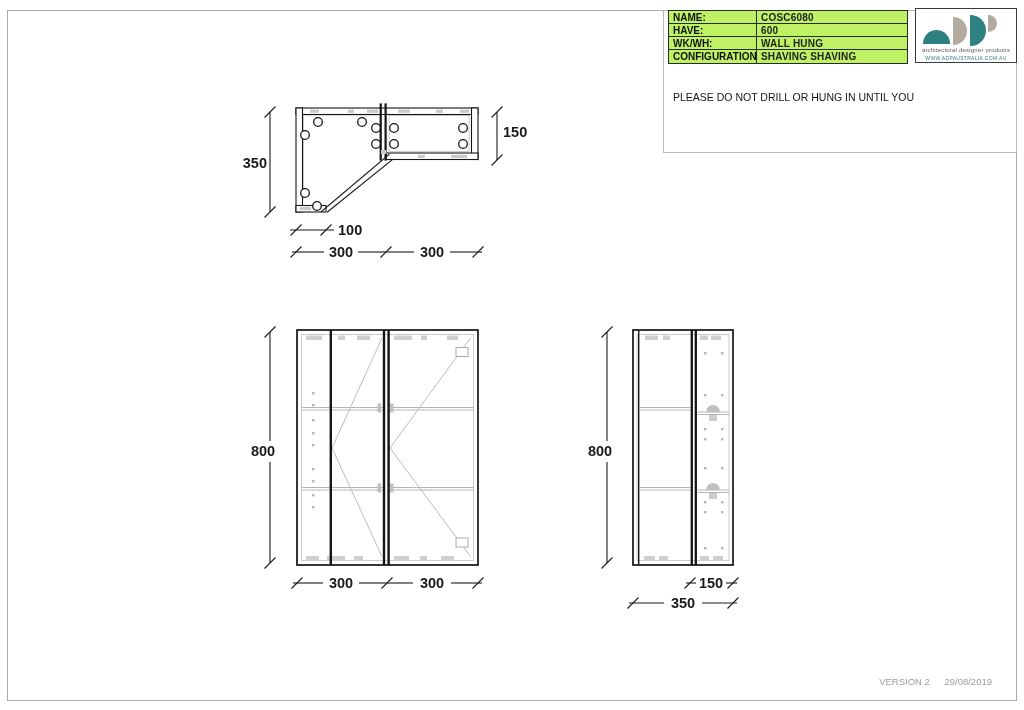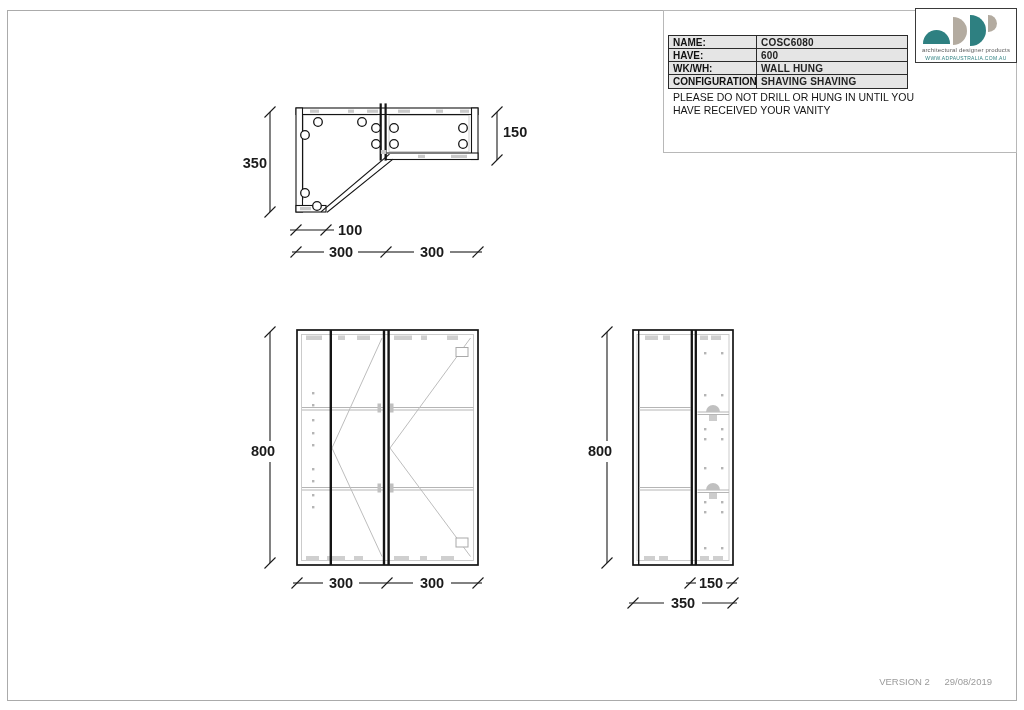--- a/index.html
+++ b/index.html
@@ -4,21 +4,21 @@
 <style>
   html,body{margin:0;padding:0;background:#fff;width:1024px;height:710px;overflow:hidden;
     font-family:"Liberation Sans",sans-serif;-webkit-font-smoothing:antialiased;}
   .abs{position:absolute;box-sizing:border-box;}
   
   #page-border{left:7px;top:10px;width:1010px;height:691px;border:1px solid #ababab;}
   
   #info-panel{left:663px;top:10px;width:354px;height:143px;border:1px solid #b8b8b8;background:#fff;}
   
   #title-table{left:668px;top:10px;width:240px;height:54px;border:1px solid #2a2a2a;
-    display:grid;grid-template-columns:88px 1fr;grid-template-rows:repeat(4,1fr);background:#e5e5e5;margin-top:25px;}
+    display:grid;grid-template-columns:88px 1fr;grid-template-rows:repeat(4,1fr);background:#bef264;}
   #title-table .cell{display:flex;align-items:center;border-bottom:1px solid #2a2a2a;padding-left:4px;overflow:hidden;white-space:nowrap;}
   #title-table .cell.lastrow{border-bottom:none;}
   #title-table .lbl{font-size:10px;font-weight:600;color:#111;border-right:1px solid #2a2a2a;}
   #title-table .val{font-size:10px;font-weight:600;color:#222;letter-spacing:.2px;}
   
   #logo-box{left:915px;top:8px;width:102px;height:55px;border:1px solid #3a3a3a;background:#fff;}
   .logo-shape{position:absolute;}
   #logo-tagline{position:absolute;top:38px;left:0;width:100%;text-align:center;font-size:6px;color:#5a5a5a;letter-spacing:.2px;}
   #logo-site{position:absolute;top:46px;left:0;width:100%;text-align:center;font-size:5px;color:#2e8081;letter-spacing:.3px;}
   
@@ -53,21 +53,20 @@
   <div class="logo-shape" style="left:37px;top:8px;width:14px;height:28px;border-radius:0 14px 14px 0;background:#b3aba0;"></div>
   <div class="logo-shape" style="left:54px;top:6px;width:16px;height:31px;border-radius:0 16px 16px 0;background:#2e8081;"></div>
   <div class="logo-shape" style="left:72px;top:6px;width:9px;height:17px;border-radius:0 9px 9px 0;background:#b3aba0;"></div>
   <div id="logo-tagline">architectural designer products</div>
   <div id="logo-site">WWW.ADPAUSTRALIA.COM.AU</div>
 </div>
 
 <div class="abs" id="notes">
   <div class="gap"></div>
   <div>PLEASE DO NOT DRILL OR HUNG IN UNTIL YOU</div>
-  <div>HAVE RECEIVED YOUR VANITY</div>
 </div>
 
 <svg class="abs" id="drawing" viewBox="0 0 1024 710" xmlns="http://www.w3.org/2000/svg">
 
   <g stroke-linecap="square">
 
     <polyline points="303.5,115 377,115" fill="none" stroke="#c8c8c8" stroke-width="0.9"></polyline>
     <polyline points="303.5,115 303.5,199" fill="none" stroke="#c8c8c8" stroke-width="0.9"></polyline>
     <rect x="389" y="115.5" width="80" height="36" fill="none" stroke="#c8c8c8" stroke-width="0.9"></rect>
 

